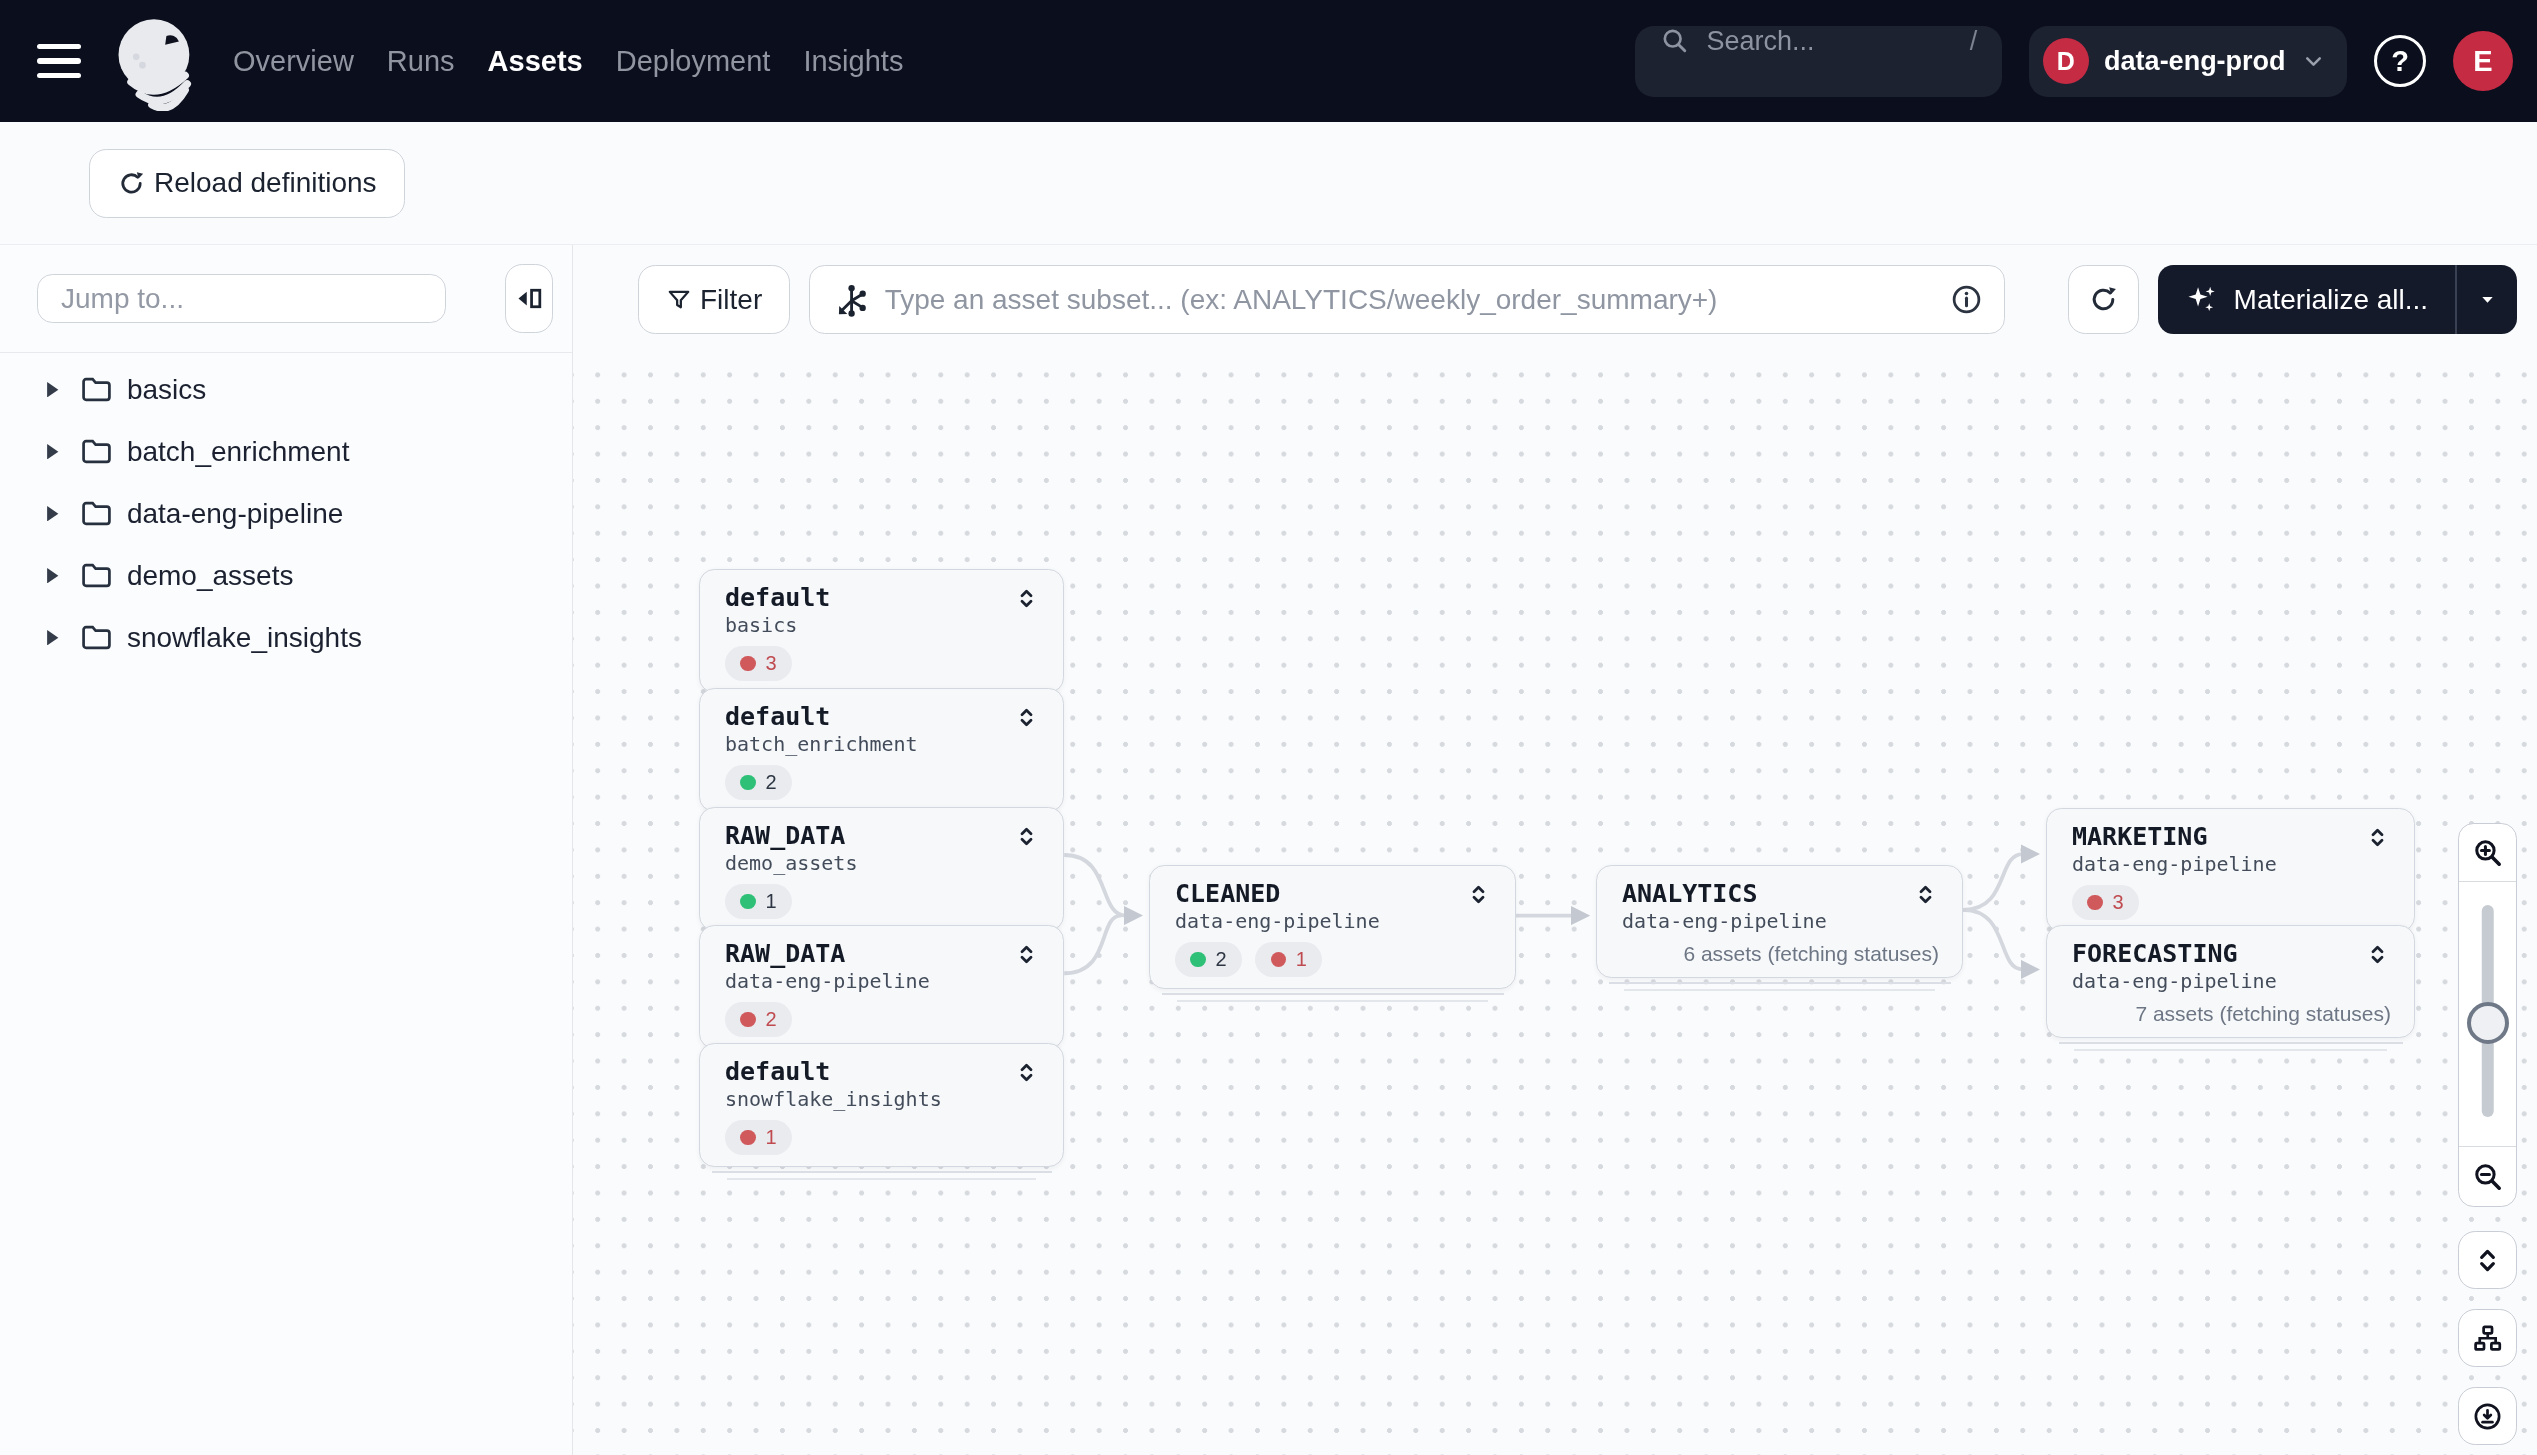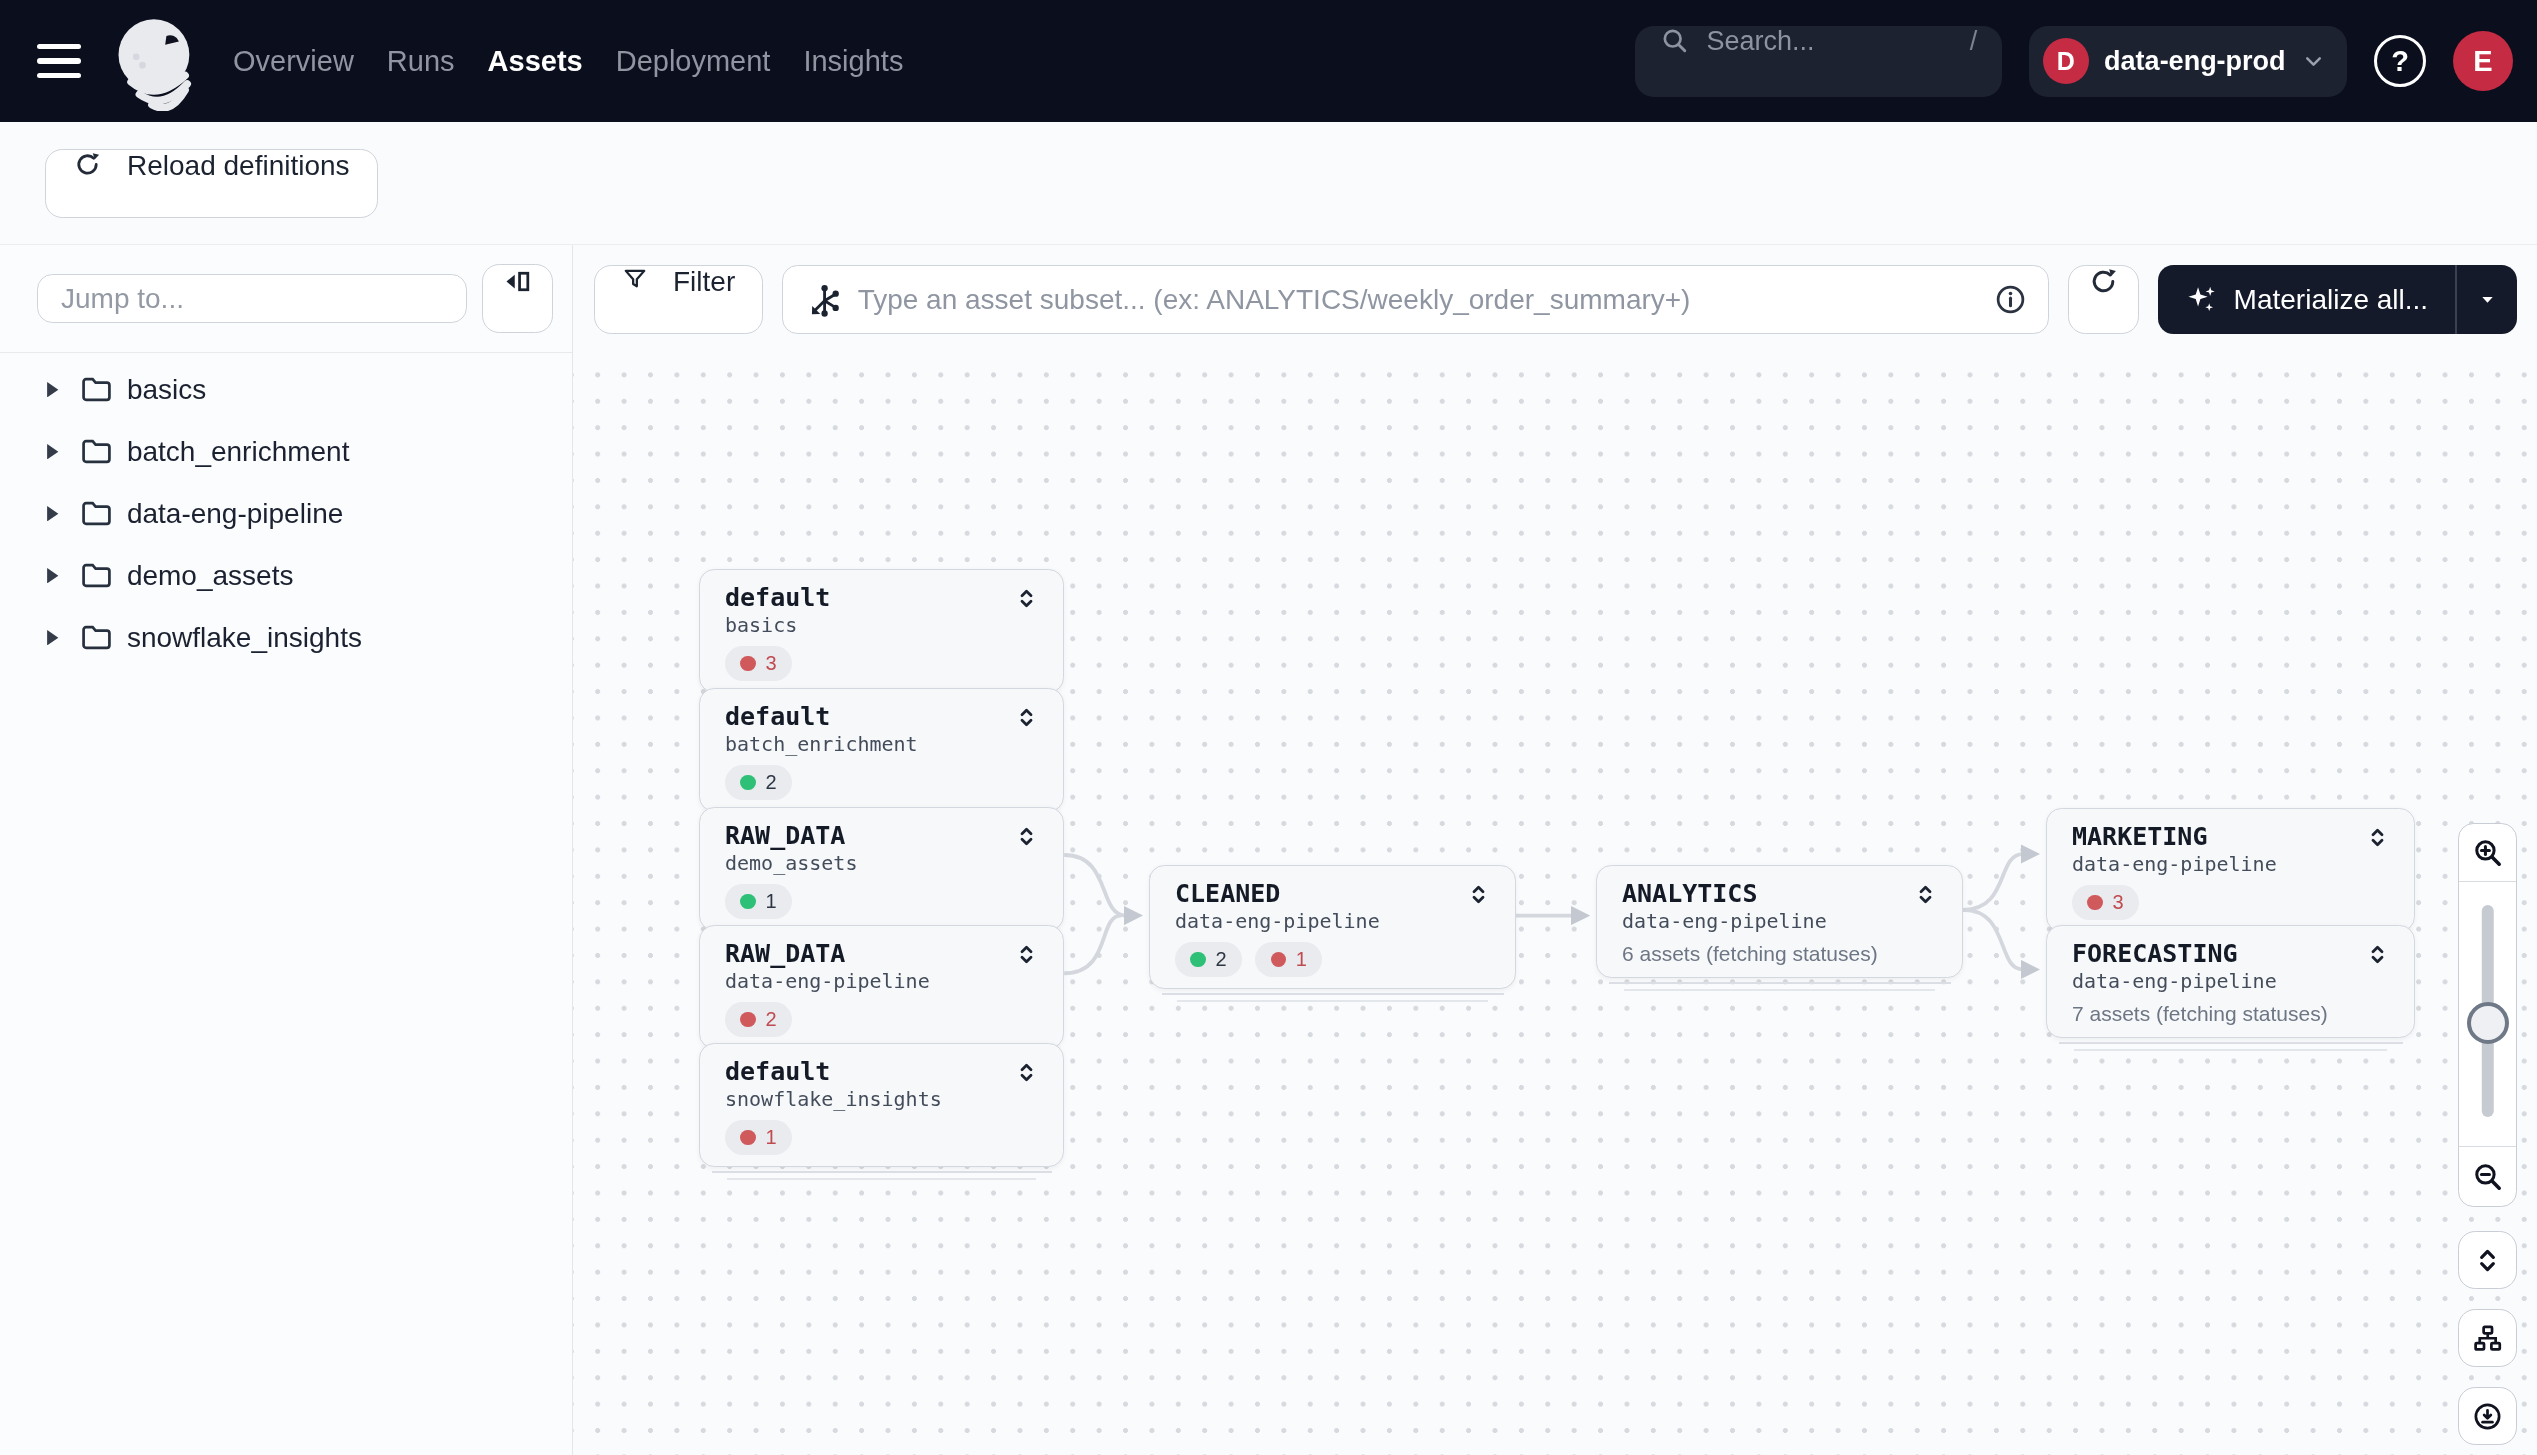--- a/index.html
+++ b/index.html
@@ -21,21 +21,21 @@
   .slash { color:#7d8391; font-size:27px; }
   .wspill { height:71px; background:#1d2231; border-radius:19px; display:flex; align-items:center; gap:15.4px; padding:0 21px 0 13.5px; cursor:pointer; }
   .wsbadge { width:46px; height:46px; border-radius:50%; background:#c62b44; color:#fff; font-weight:700; font-size:25px; display:flex; align-items:center; justify-content:center; }
   .wsname { color:#fff; font-size:27px; font-weight:700; }
   .helpbtn { width:52px; height:52px; border:3.8px solid #fff; border-radius:50%; color:#fff; font-size:29px; font-weight:700; display:flex; align-items:center; justify-content:center; cursor:pointer; }
   .avatar { width:60px; height:60px; border-radius:50%; background:#c62b44; color:#fff; font-size:29px; font-weight:700; display:flex; align-items:center; justify-content:center; cursor:pointer; }
 
   
   .pageheader { height:123px; display:flex; align-items:center; justify-content:space-between; padding:0 21px 0 45px; background:#fafbfc; border-bottom:1px solid #ebedf0; }
   .pagetitle { font-size:38px; font-weight:700; color:#141b27; letter-spacing:-0.3px; }
-  .btn { display:flex; align-items:flex-start; gap:25px; height:69px; border:1.9px solid #cfd4db; border-radius:17.3px; background:#fff; padding:0 27px; font-size:28px; color:#1c2330; cursor:pointer; }
+  .btn { display:flex; align-items:center; gap:8px; height:69px; border:1.9px solid #cfd4db; border-radius:17.3px; background:#fff; padding:0 27px; font-size:28px; color:#1c2330; cursor:pointer;margin-left:44px; }
   .iconbtn { width:71px; justify-content:center; padding:0; }
   svg.ic { display:block; }
 
   
   .content { display:flex; height:1210px; }
 
   .sidebar { width:573px; border-right:1.9px solid #e4e6ea; background:#fbfcfd; display:flex; flex-direction:column; }
   .jumprow { height:108px; display:flex; align-items:center; gap:15.4px; padding:0 19px 0 37px; border-bottom:1.9px solid #e7e9ec; }
   .jumprow input { flex:1; height:49px; border:1.9px solid #cfd4db; border-radius:15.4px; padding:0 23px; font-size:28px; color:#1c2330; outline:none; background:#fff; font-family:inherit; }
   .jumprow input::placeholder { color:#949aa5; }
@@ -68,21 +68,21 @@
   .node-head { display:flex; align-items:flex-end; }
   .node-title { font-family:"DejaVu Sans Mono", monospace; font-weight:700; font-size:25px; line-height:29px; color:#141b27; }
   .unfold { margin-left:auto; display:flex; padding-top:1.9px; }
   .node-sub { font-family:"DejaVu Sans Mono", monospace; font-size:20px; line-height:23px; color:#434c5a; margin-top:2.9px; }
   .node-badges { display:flex; gap:13.5px; margin-top:8.7px; }
   .badge { display:inline-flex; align-items:center; gap:9.6px; height:35px; padding:0 15.4px; background:#e9ebef; border-radius:960px; }
   .dot { width:15.4px; height:15.4px; border-radius:50%; display:inline-block; }
   .cnt { font-style:normal; font-size:20px; }
   .cnt-ok { color:#2e3644; }
   .cnt-err { color:#bf4a4f; }
-  .node-status { font-size:21px; line-height:25px; color:#6d7684; margin-top:7.7px; }
+  .node-status { font-size:21px; line-height:25px; color:#6d7684; margin-top:7.7px;text-align:right; }
 
   
   .zoombox { position:absolute; right:21px; top:469px; width:59px; height:384px; background:#fff; border:1.9px solid #c9cdd5; border-radius:15.4px; display:flex; flex-direction:column; }
   .zoombox .zi { height:58px; display:flex; align-items:center; justify-content:center; border-bottom:1.9px solid #d8dbe0; cursor:pointer; }
   .zoombox .mid { flex:1; position:relative; }
   .zoombox .zo { height:60px; display:flex; align-items:center; justify-content:center; border-top:1.9px solid #d8dbe0; cursor:pointer; }
   .ztrack { position:absolute; left:50%; transform:translateX(-50%); top:23px; bottom:29px; width:12.5px; border-radius:6.7px; background:#c6cbd2; }
   .zthumb { position:absolute; left:50%; transform:translateX(-50%); top:120px; width:42px; height:42px; border-radius:50%; background:#eef0f3; border:4.8px solid #6e7887; cursor:grab; }
   .ctrlcol { position:absolute; right:21px; top:877px; display:flex; flex-direction:column; gap:20px; }
   .sqbtn { width:59px; height:58px; background:#fff; border:1.9px solid #c9cdd5; border-radius:17.3px; display:flex; align-items:center; justify-content:center; cursor:pointer; }

